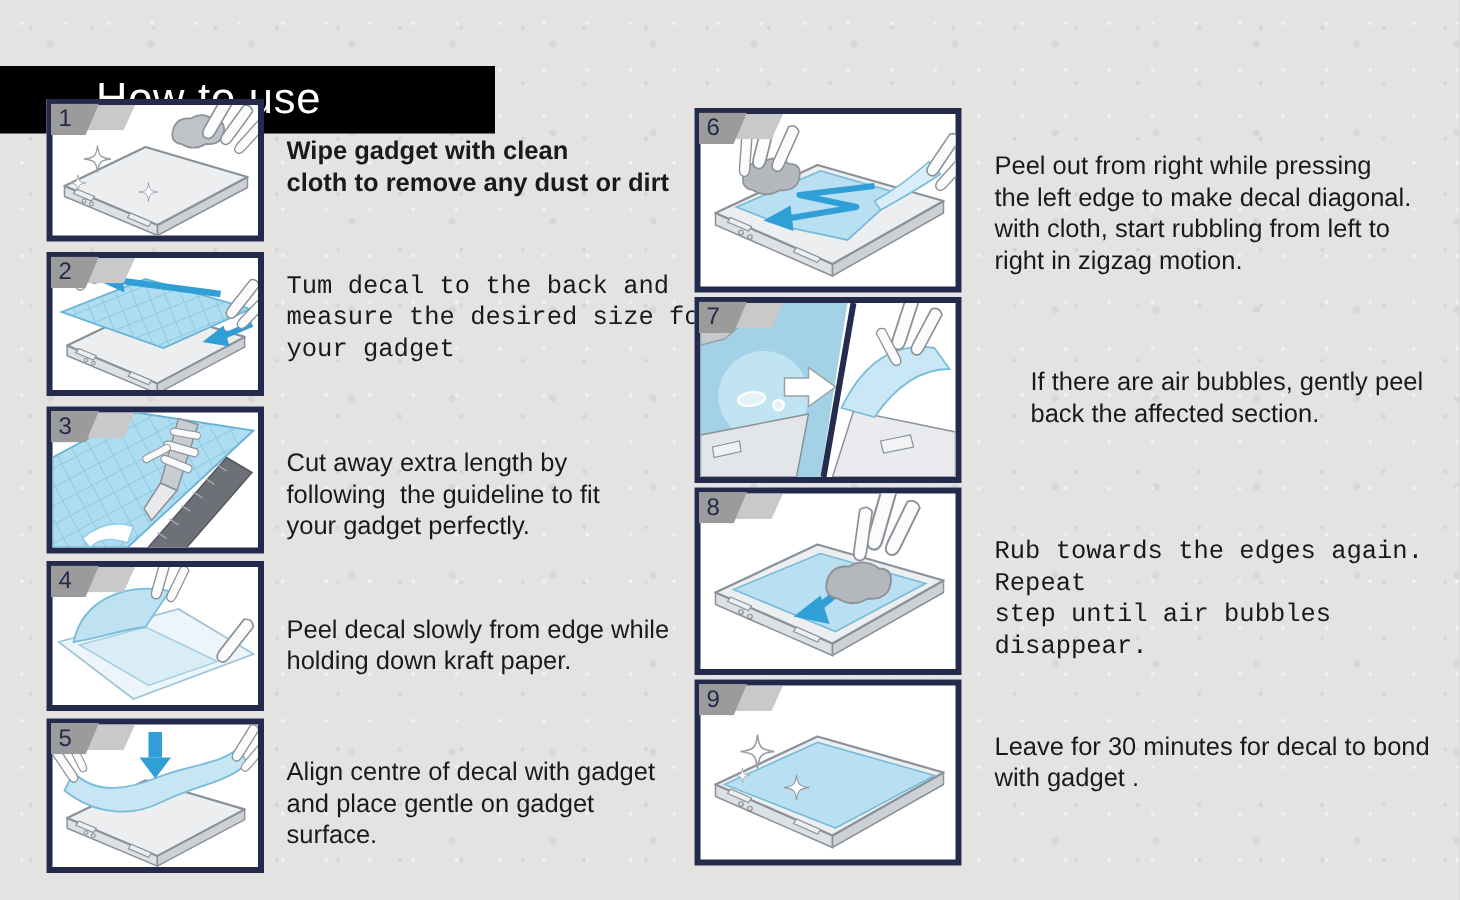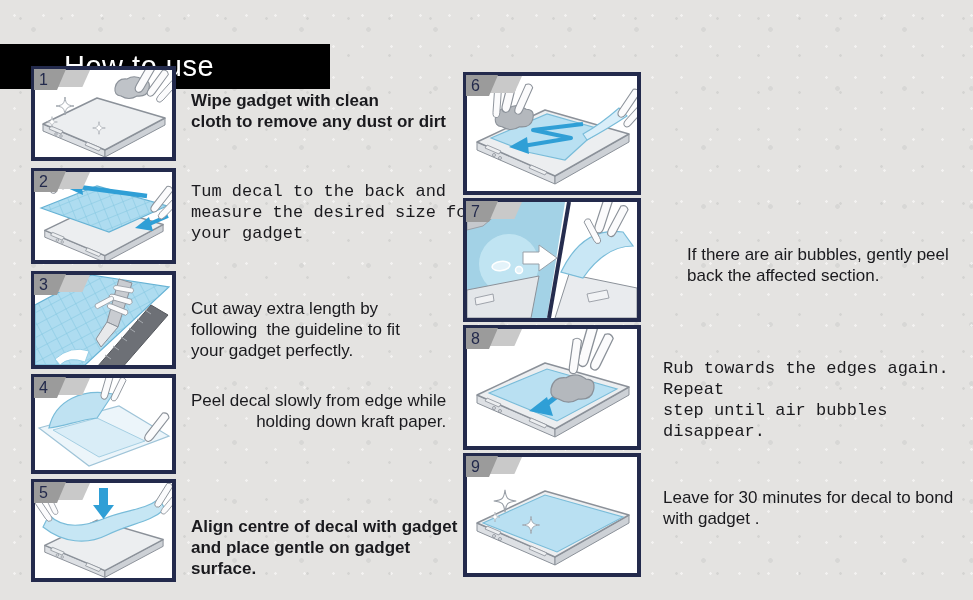--- a/index.html
+++ b/index.html
@@ -50,22 +50,22 @@
     font-weight:400;font-style:normal;color:#232a4c;font-size:16px;margin-left:5px;line-height:1;
   }
   
   .caption{
     position:absolute;margin:0;color:#1a1a1e;font-size:17px;line-height:21px;
     white-space:pre-wrap;font-family:"Liberation Sans",sans-serif;
   }
   #t1{left:191px;top:90px;font-weight:bold;}
   #t2{left:191px;top:181px;font-family:Liberation Mono, monospace;}
   #t3{left:191px;top:298px;}
-  #t4{left:191px;top:390px;text-align:right;}
-  #t5{left:191px;top:516px;font-weight:bold;}
+  #t4{left:191px;top:409px;}
+  #t5{left:191px;top:504px;}
   #t6{left:663px;top:100px;}
   #t7{left:663px;top:244px;margin-left:24px;}
   #t8{left:663px;top:358px;font-family:Liberation Mono, monospace;}
   #t9{left:663px;top:487px;}
   .defs-holder{position:absolute;width:0;height:0;overflow:hidden;}
 </style>
 </head>
 <body>
 
 <div class="page">
@@ -269,20 +269,24 @@
         <use href="#finger" transform="translate(30,28) rotate(4) scale(0.85)"></use>
         <use href="#finger" transform="translate(161,28) rotate(34) scale(0.95)"></use>
         <use href="#finger" transform="translate(167,40) rotate(42) scale(0.85)"></use>
       </g>
     </svg>
     <span class="tag-back"></span>
     <span class="tag">
         <b class="num">6</b>
       </span>
   </div>
+  <p class="caption" id="t6">Peel out from right while pressing
+the left edge to make decal diagonal.
+with cloth, start rubbling from left to
+right in zigzag motion.</p>
 
   <div class="panel" id="p7">
     <svg class="illus" viewBox="0 0 170 116" preserveAspectRatio="none" aria-label="air-bubbles-peel-back">
       <polygon points="0,0 98,0 80,116 0,116" fill="#a3d2e6"></polygon>
       <circle cx="42" cy="62" r="30" fill="#c6e7f3" opacity="0.85"></circle>
       <g fill="#e4f3fa" stroke="#ffffff" stroke-width="1.5">
         <ellipse cx="34" cy="64" rx="9" ry="4.5" transform="rotate(-8 34 64)"></ellipse>
         <circle cx="52" cy="68" r="3.5"></circle>
       </g>
       <polygon points="0,0 44,0 16,24 0,28" fill="#c6c9cd" stroke="#9aa0a8" stroke-width="1"></polygon>

